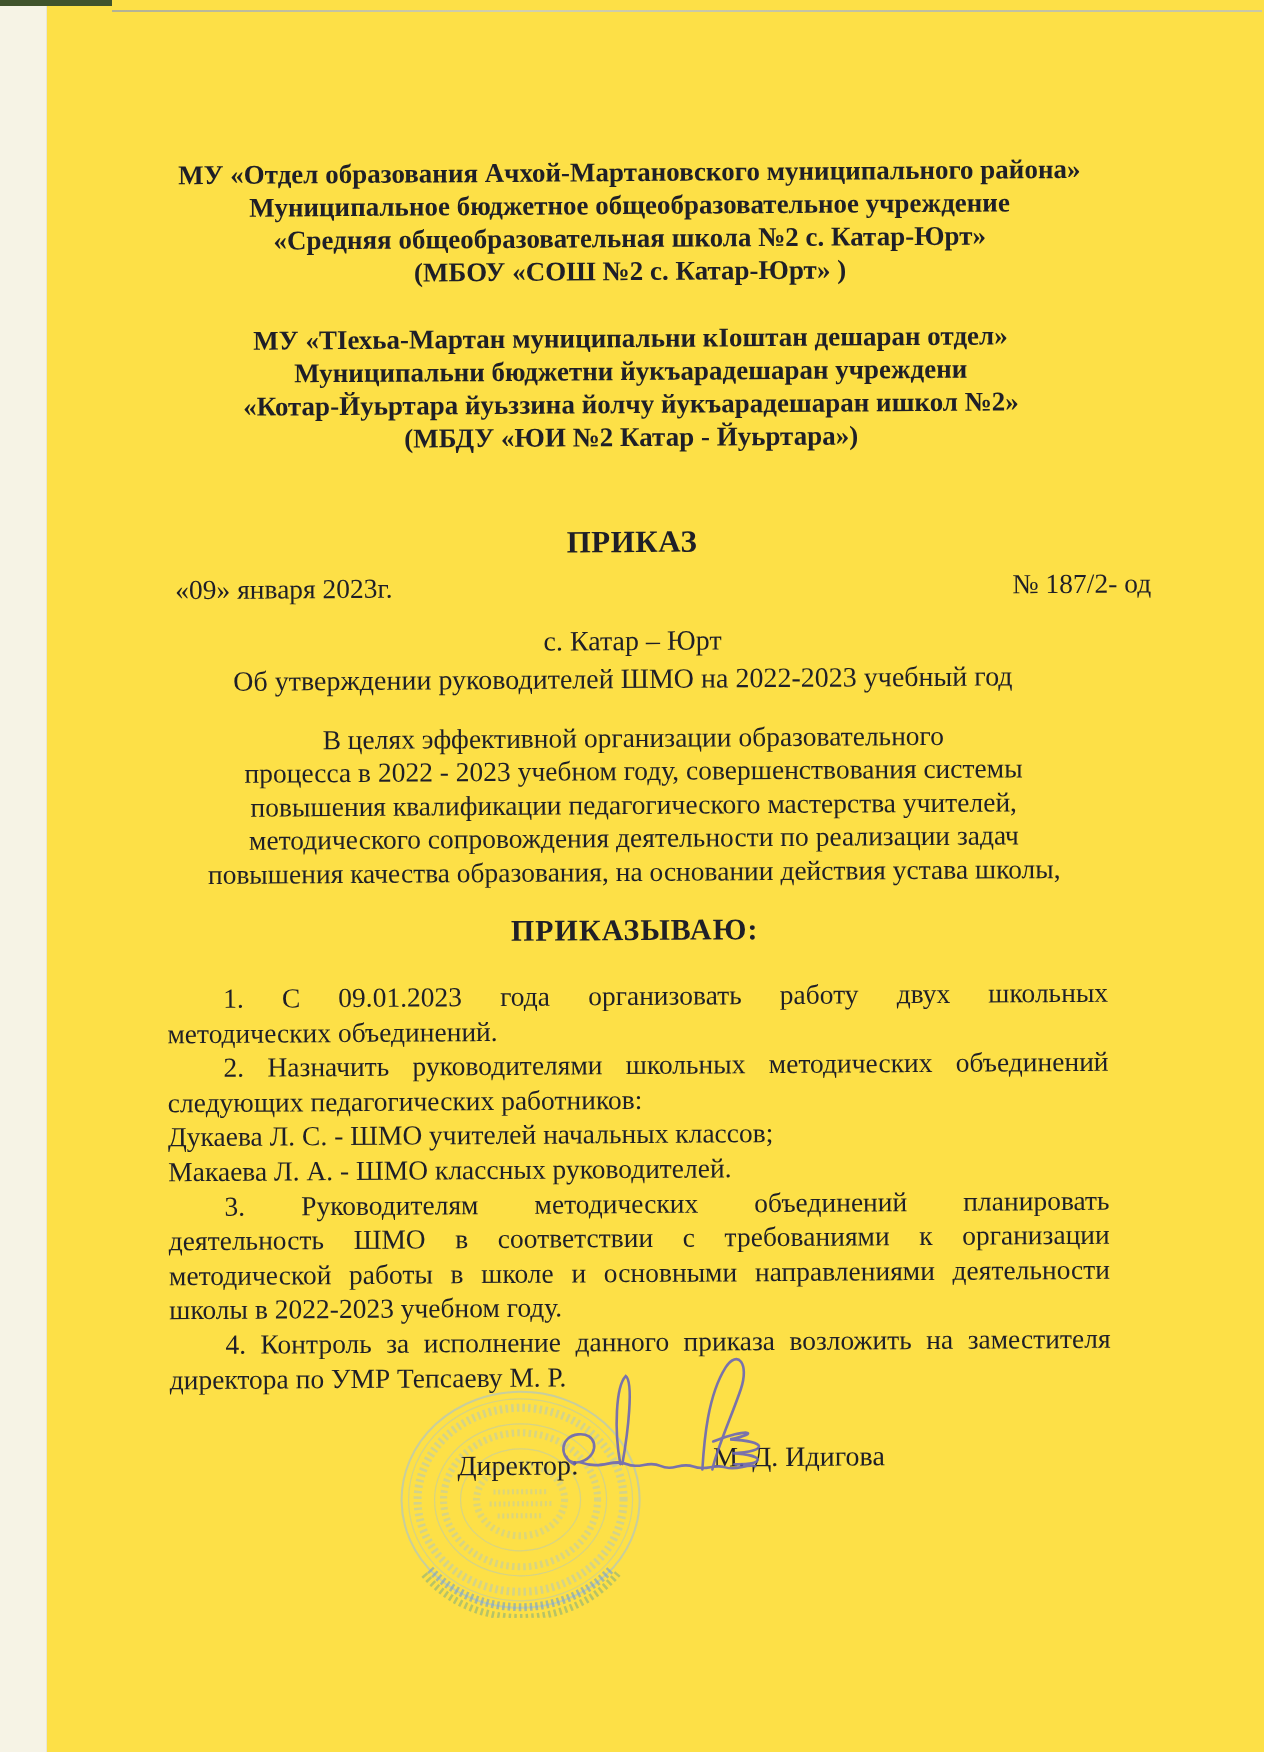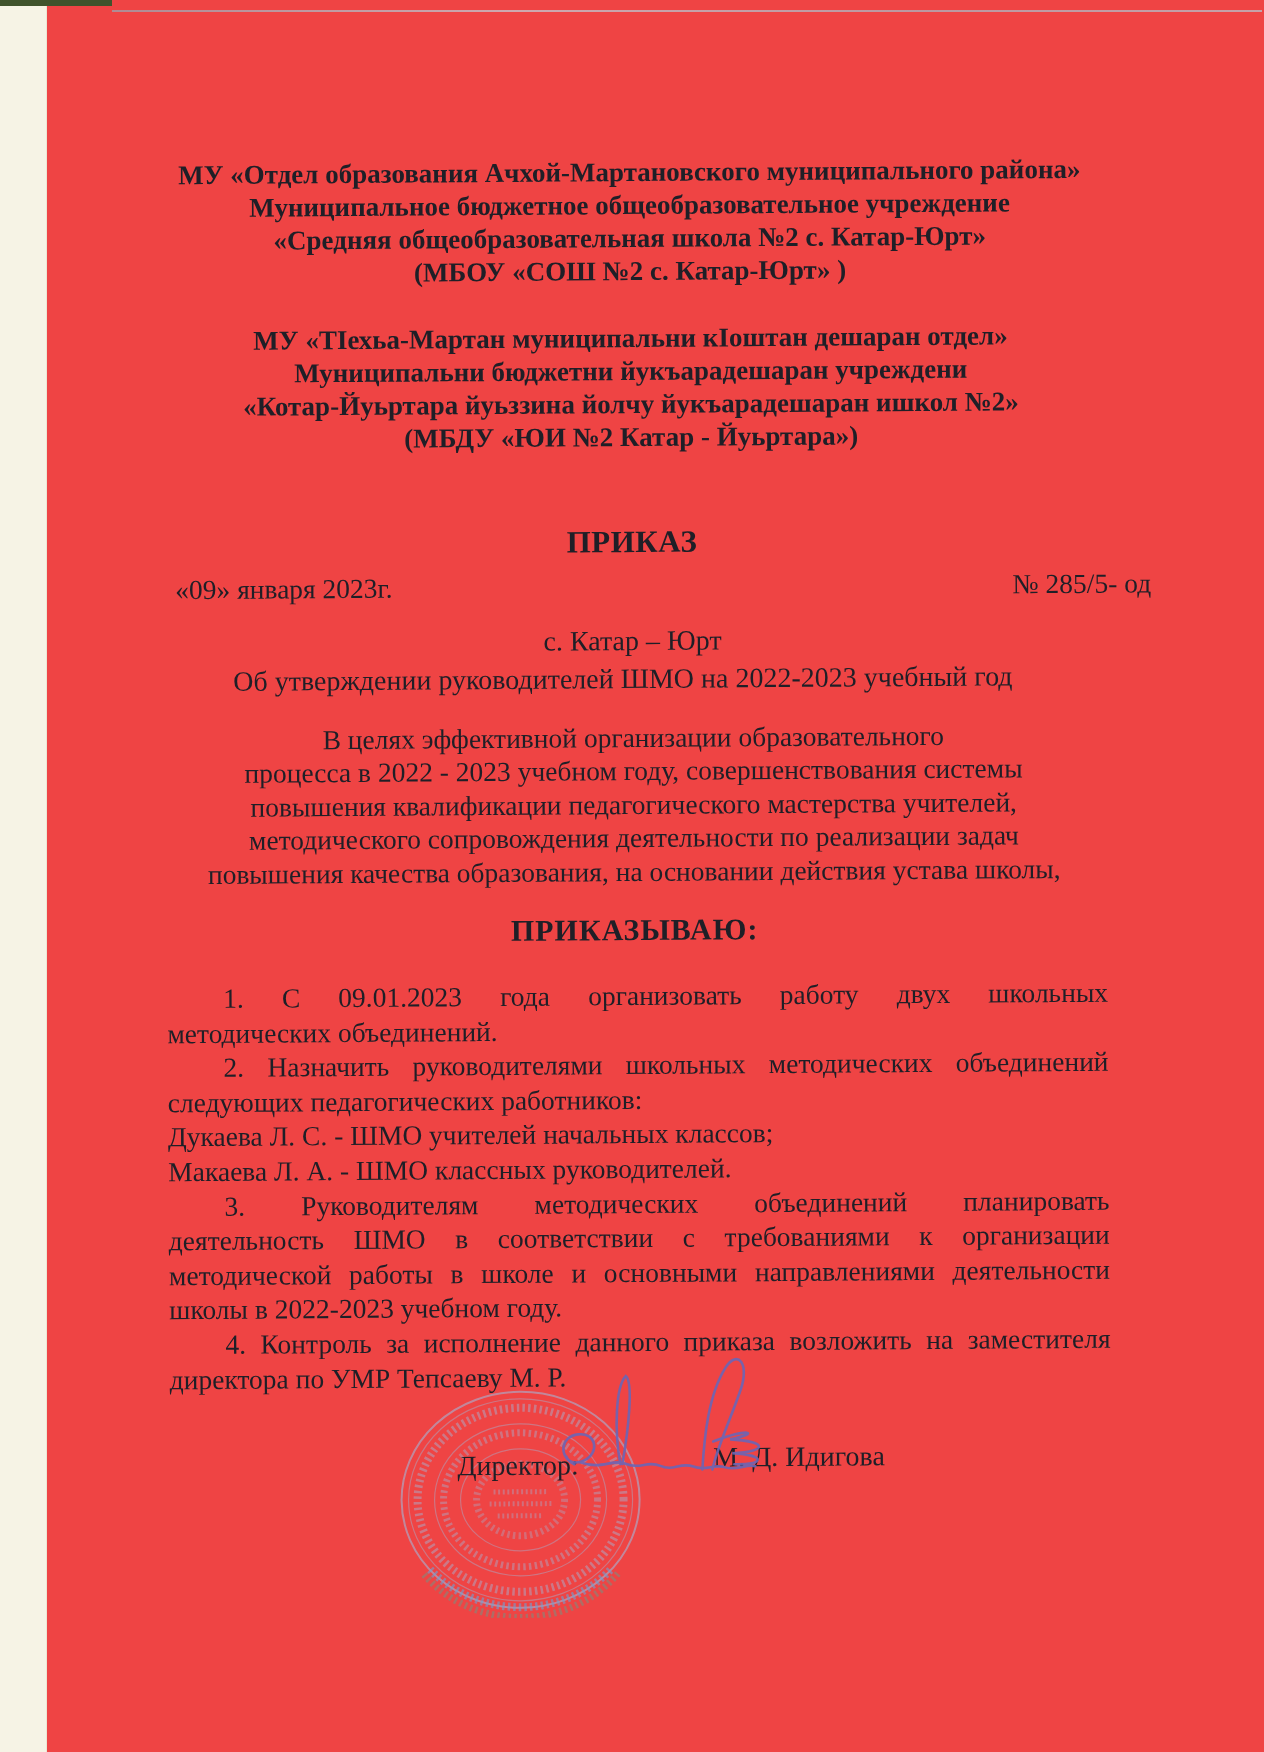--- a/index.html
+++ b/index.html
@@ -1,18 +1,18 @@
 <!DOCTYPE html>
 <html><head>
 <meta charset="utf-8">
 <style>
   html,body { margin:0; padding:0; background:#e8e8e8; }
   #sheet {
     position:relative; width:1264px; height:1752px;
-    background:#ef4444; overflow:hidden;
+    background:#fde047; overflow:hidden;
     font-family:"Liberation Serif", serif; color:#1f1f27;
   }
   .abs { position:absolute; }
   
   #edge-strip { left:0; top:0; width:46px; height:1752px; background:#f6f3e5; border-right:1px solid #eae6d4; }
   #corner-mark { left:0; top:0; width:112px; height:6px; background:#40532c; }
   #scan-top-line { left:112px; top:10px; width:1150px; height:2px;
     background:linear-gradient(90deg,#9aa2ae,#c3cad3 35%,#aab3bf 70%,#b8c0ca); opacity:.75; }
   
   #tilt { position:absolute; inset:0; transform:rotate(-0.4deg); transform-origin:50% 40%; }
@@ -67,21 +67,21 @@
       <div>МУ «ТIехьа-Мартан муниципальни кIоштан дешаран отдел»</div>
       <div>Муниципальни бюджетни йукъарадешаран учреждени</div>
       <div>«Котар-Йуьртара йуьззина йолчу йукъарадешаран ишкол №2»</div>
       <div>(МБДУ «ЮИ №2 Катар - Йуьртара»)</div>
     </div>
 
     <div id="order-title" class="abs">ПРИКАЗ</div>
 
     <div id="date-row" class="abs">
       <span>«09» января  2023г.</span>
-      <span>№ 285/5- од</span>
+      <span>№ 187/2- од</span>
     </div>
 
     <div id="order-place" class="abs">с. Катар – Юрт</div>
     <div id="order-subject" class="abs">Об утверждении руководителей ШМО на  2022-2023 учебный год</div>
 
     <div id="preamble" class="abs">
       <div>В целях эффективной организации образовательного</div>
       <div>процесса в 2022 - 2023 учебном году, совершенствования системы</div>
       <div>повышения квалификации педагогического мастерства учителей,</div>
       <div>методического сопровождения деятельности по реализации задач</div>

